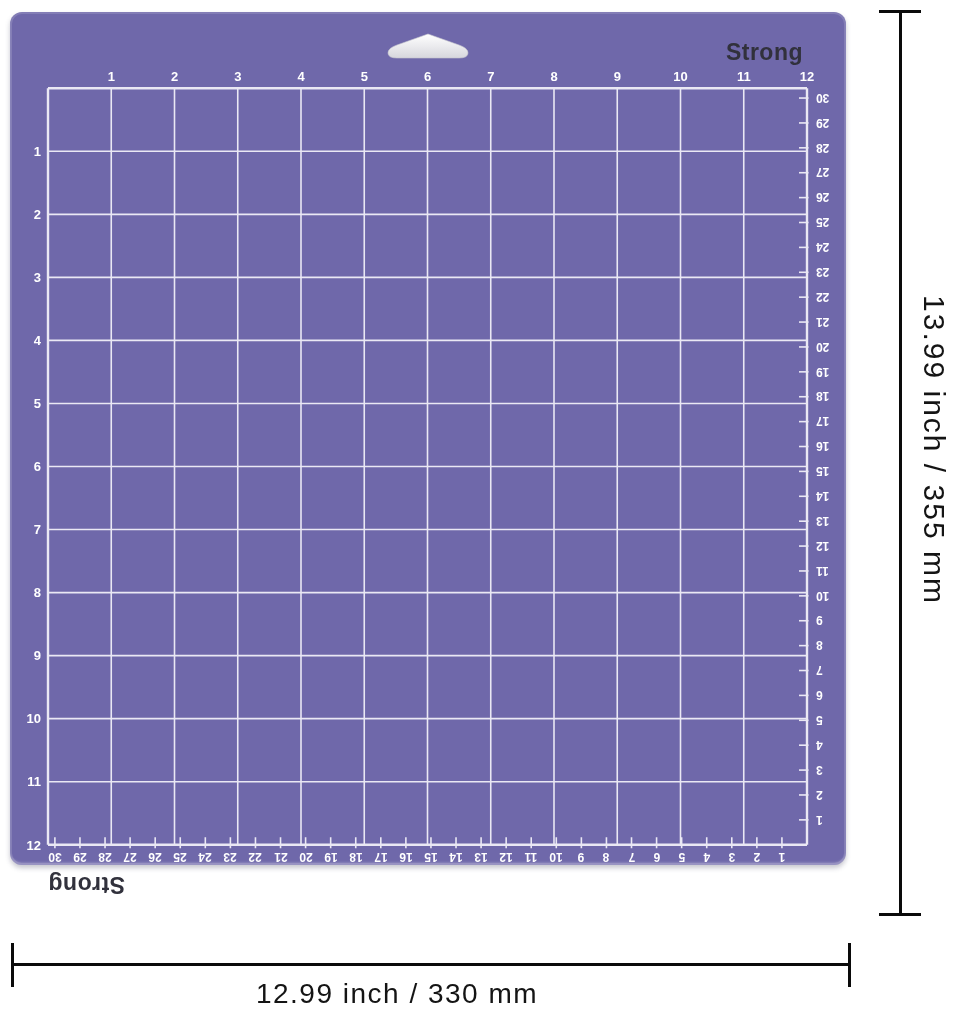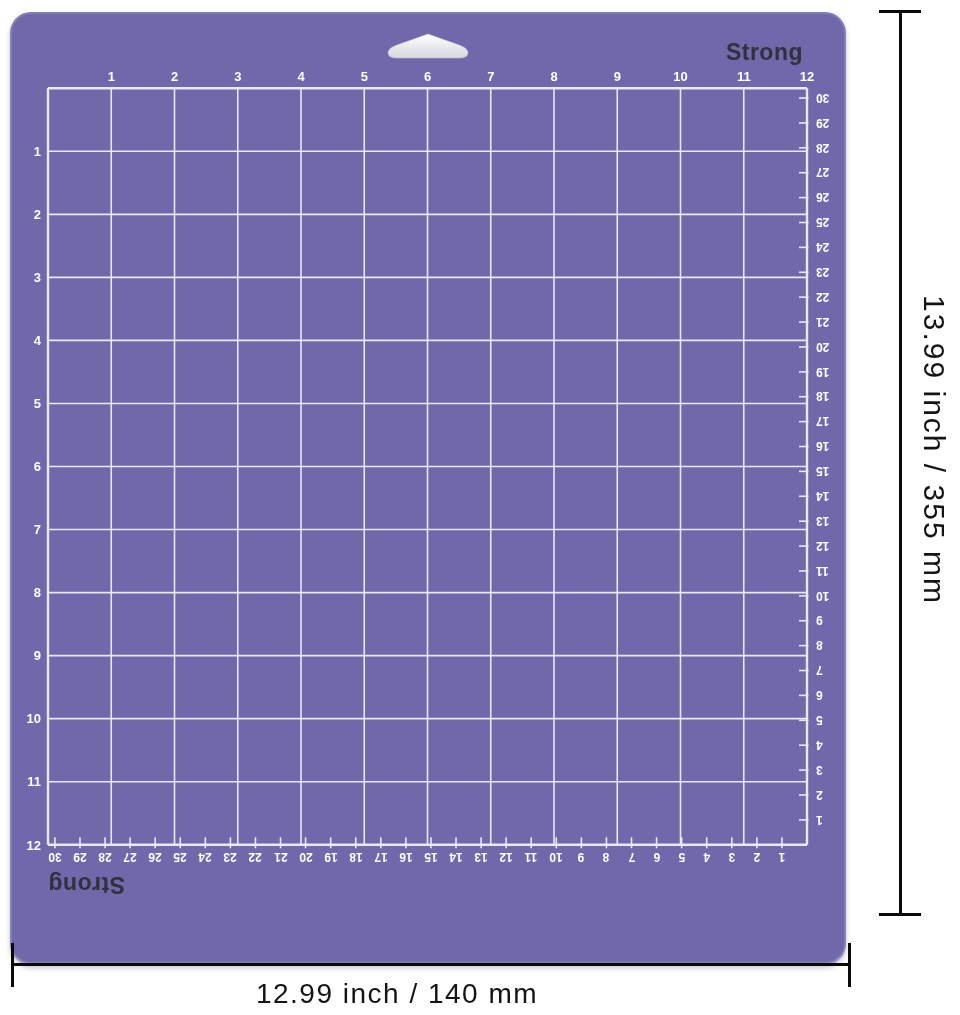--- a/index.html
+++ b/index.html
@@ -2,22 +2,22 @@
 <html><head>
 <meta charset="utf-8">
 <style>
   html,body{margin:0;padding:0;background:#ffffff;}
   #canvas{
     position:relative;width:960px;height:1015px;background:#ffffff;
     font-family:"Liberation Sans", sans-serif;overflow:hidden;
   }
   
   #mat{
-    position:absolute;left:10px;top:12px;width:836px;height:953px;
-    border-radius:21px;
+    position:absolute;left:10px;top:12px;width:836px;height:853px;
+    border-radius:12px;
     box-shadow:inset 0 0 0 2px rgba(255,255,255,.14), inset 0 -3px 2px rgba(255,255,255,.18), 0 3px 5px rgba(70,70,95,.30);
   }
   #notch{position:absolute;left:377px;top:21px;width:82px;height:26px;}
   .brand{
     position:absolute;font-size:23px;font-weight:600;letter-spacing:.5px;
     color:#31313c;line-height:1;
   }
   #brand-top{top:29px;right:43px;}
   #brand-bottom{left:38px;top:861px;transform:rotate(180deg);transform-origin:center;}
   
@@ -234,14 +234,14 @@
   </div>
 
   <div class="dim" style="left: 898.5px; top: 10px; width: 3px; height: 906px; background: rgb(10, 10, 10);"></div>
   <div class="dim" style="left: 879px; top: 10px; width: 42px; height: 3px; background: rgb(10, 10, 10);"></div>
   <div class="dim" style="left: 879px; top: 913px; width: 42px; height: 3px; background: rgb(10, 10, 10);"></div>
   <div id="height-label" class="dim-label" style="left:934px;top:450px;">13.99 inch / 355 mm</div>
 
   <div class="dim" style="left: 11px; top: 963px; width: 840px; height: 3px; background: rgb(10, 10, 10);"></div>
   <div class="dim" style="left: 11px; top: 943px; width: 3px; height: 44px; background: rgb(10, 10, 10);"></div>
   <div class="dim" style="left: 848px; top: 943px; width: 3px; height: 44px; background: rgb(10, 10, 10);"></div>
-  <div id="width-label" class="dim-label" style="left:397px;top:994px;">12.99 inch / 140 mm</div>
+  <div id="width-label" class="dim-label" style="left:397px;top:994px;">12.99 inch / 330 mm</div>
 </div>
 
 </body></html>

